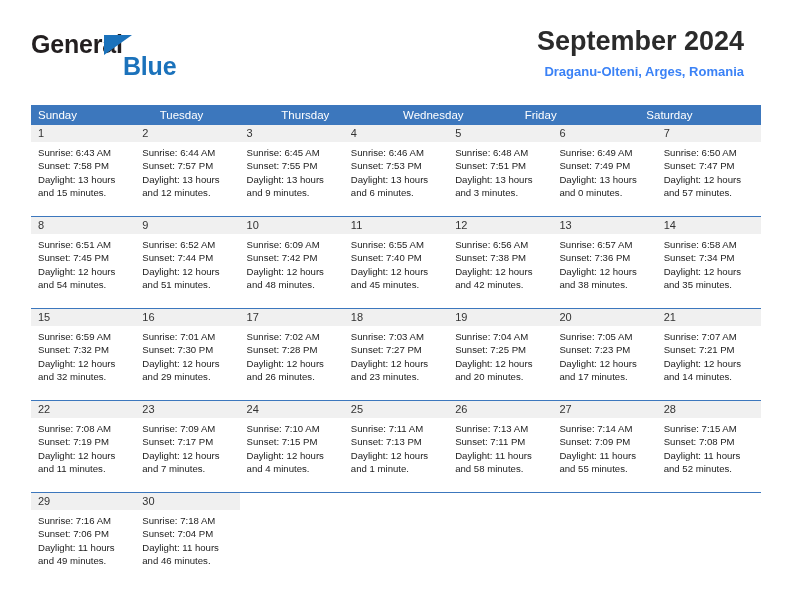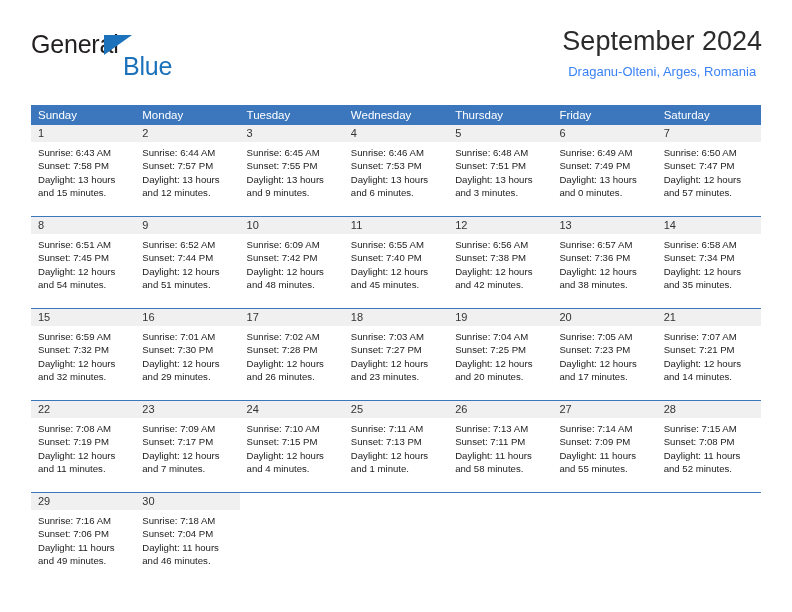--- a/index.html
+++ b/index.html
@@ -19,22 +19,23 @@
     width: 792px;
     height: 612px;
     box-sizing: border-box;
   }
 
   
   .header {
     position: absolute;
     left: 31px;
     top: 24px;
-    right: 30px;
+    right: 48px;
     height: 68px;
+    font-weight: bold;
   }
   .logo {
     position: absolute;
     left: 0;
     top: 6px;
     width: 220px;
     height: 56px;
   }
   .logo-general {
     position: absolute;
@@ -61,21 +62,21 @@
     font-size: 25px;
     letter-spacing: -0.2px;
     color: #1b72bb;
     font-family: "Liberation Sans", sans-serif;
     margin-left: 28px;
   }
   .title-block {
     position: absolute;
     right: 0;
     top: 0;
-    text-align: center;
+    text-align: right;
   }
   .cal-title {
     font-size: 27px;
     color: #2b2b2b;
     line-height: 34px;
     white-space: nowrap;
   }
   .cal-subtitle {
     font-size: 13px;
     color: #3b82f6;
@@ -167,24 +168,23 @@
     <div class="title-block">
       <div class="cal-title">September 2024</div>
       <div class="cal-subtitle">Draganu-Olteni, Arges, Romania</div>
     </div>
 
   </div>
 
   <div class="calendar">
     <div class="weekday-row" id="weekday-row">
         <div class="weekday-cell">Sunday</div>
-        <div class="weekday-cell">Monday</div>
         <div class="weekday-cell">Tuesday</div>
+        <div class="weekday-cell">Thursday</div>
         <div class="weekday-cell">Wednesday</div>
-        <div class="weekday-cell">Thursday</div>
         <div class="weekday-cell">Friday</div>
         <div class="weekday-cell">Saturday</div>
       </div>
     <div id="weeks-container">
         <div class="week-row first">
           <div class="day-cell filled">
             <div class="daynum-band">1</div>
             <div class="day-body">
               <div>Sunrise: 6:43 AM</div>
               <div>Sunset: 7:58 PM</div>

